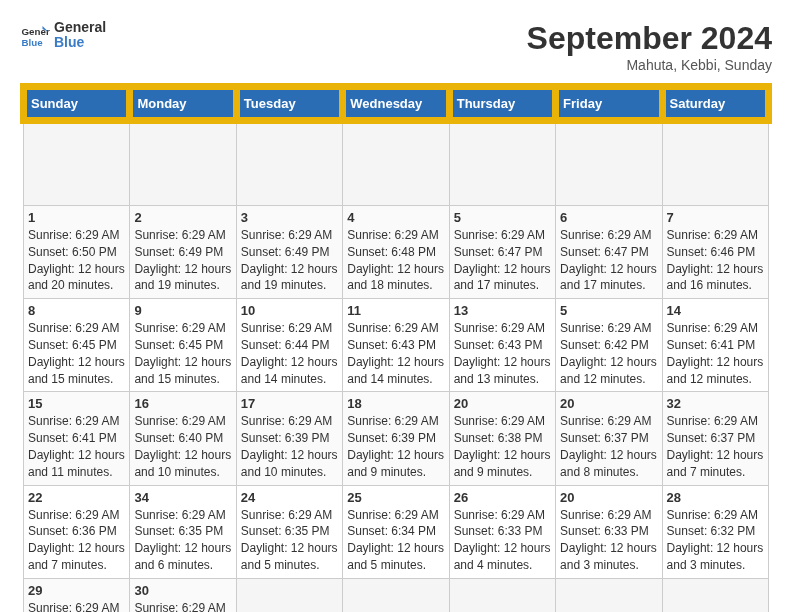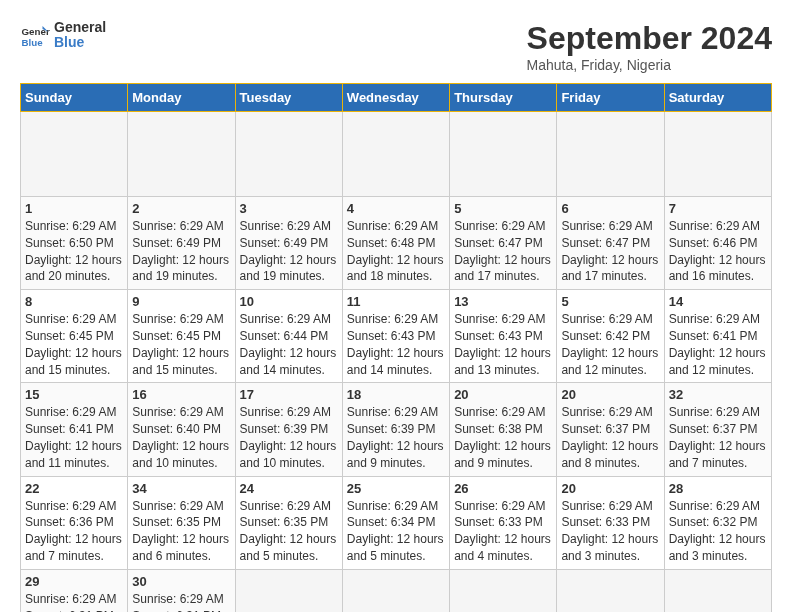--- a/index.html
+++ b/index.html
@@ -29,20 +29,21 @@
       color: #333;
       line-height: 1.1;
     }
     .logo-text span:first-child { color: #333; }
     .logo-text span:last-child { color: #3a7cc7; }
     .logo-icon {
       width: 30px;
       height: 30px;
     }
     .title-block {
+      text-align: right;
     }
     .month-title {
       font-size: 32px;
       font-weight: bold;
       color: #333;
     }
     .location {
       font-size: 14px;
       color: #555;
     }
@@ -51,21 +52,21 @@
       border-collapse: collapse;
       table-layout: fixed;
     }
     th {
       background-color: #2a6db5;
       color: #fff;
       font-size: 13px;
       font-weight: bold;
       padding: 6px 4px;
       text-align: left;
-      border: 1px solid #eab308;
+      border: 7px solid #eab308;
     }
     td {
       border: 1px solid #ccc;
       vertical-align: top;
       padding: 4px;
       font-size: 10px;
       color: #333;
       height: 85px;
       background: #fff;
     }
@@ -97,21 +98,21 @@
       <text x="2" y="34" font-size="13" font-weight="bold" fill="#3a7cc7">Blue</text>
       <path d="M30 8 L38 16 L30 12 Z" fill="#3a7cc7"></path>
     </svg>
     <div class="logo-text">
       <span>General</span>
       <span>Blue</span>
     </div>
   </div>
   <div class="title-block">
     <div class="month-title">September 2024</div>
-    <div class="location">Mahuta, Friday, Nigeria</div>
+    <div class="location">Mahuta, Kebbi, Sunday</div>
   </div>
 </div>
 
 <table>
   <thead>
     <tr id="header-row">
         <th>Sunday</th>
         <th>Monday</th>
         <th>Tuesday</th>
         <th>Wednesday</th>

